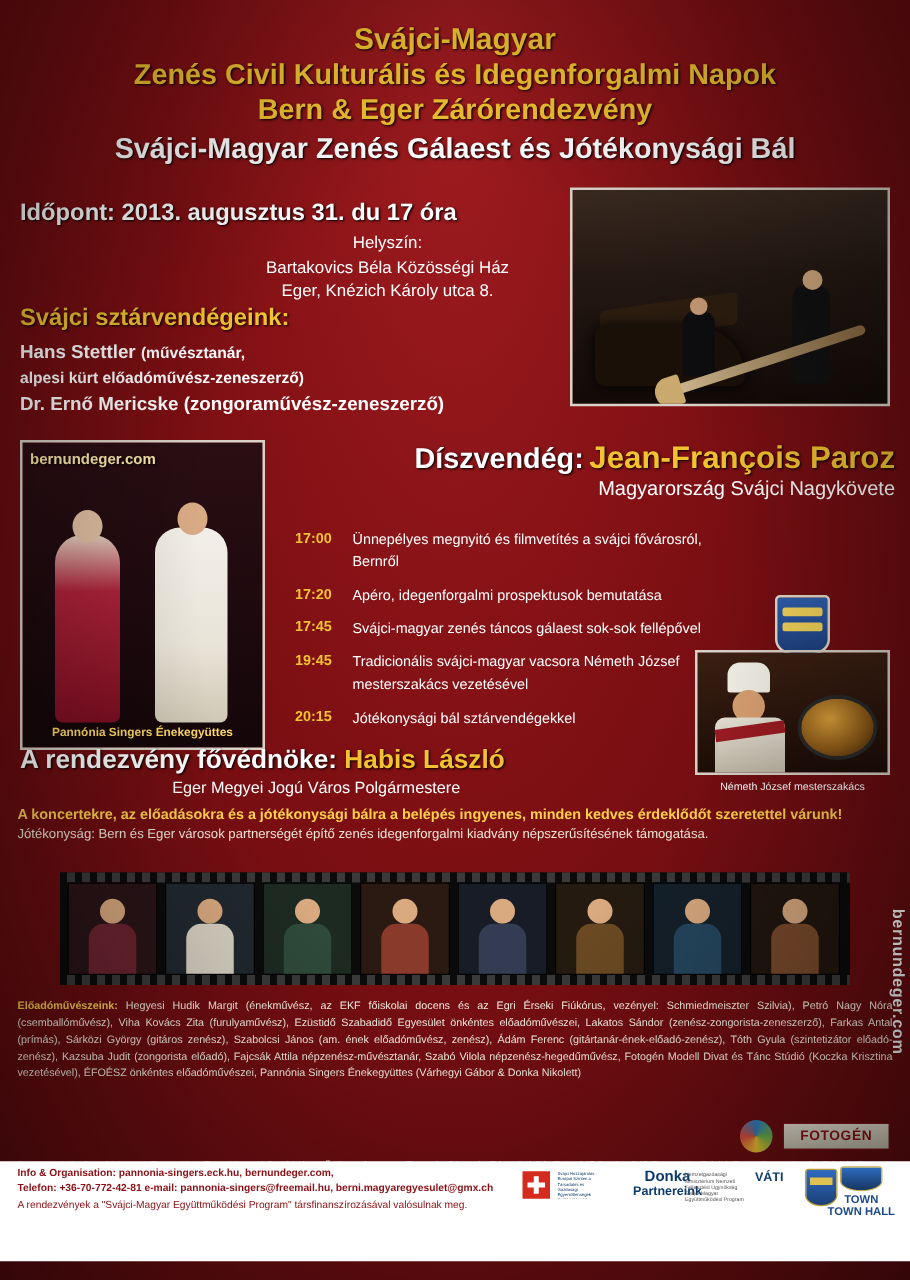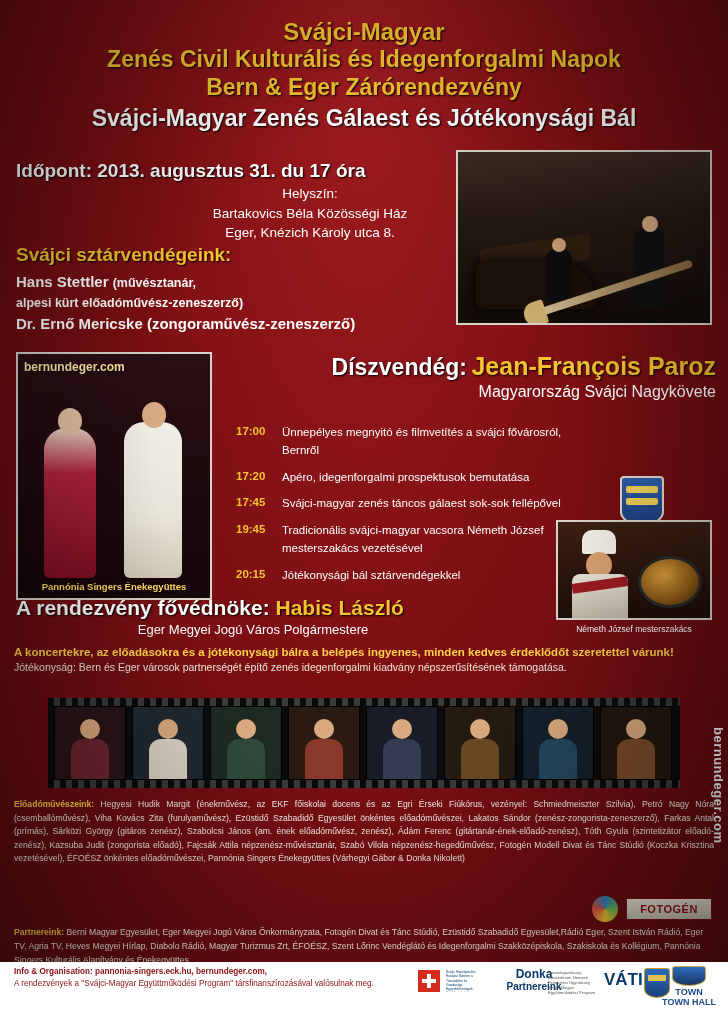--- a/index.html
+++ b/index.html
@@ -116,32 +116,32 @@
   .partners { position:absolute; left:14px; top:926px; width:700px; color:#ffd24a; font-size:8.6px; line-height:1.6; font-weight:bold; }
   .partners .w { color:#f6efe2; font-weight:normal; }
 
   .logo-foto { position:absolute; right:16px; top:898px; width:86px; height:22px;
     background:linear-gradient(180deg,#e9e4d6,#c9c2b0); border:1px solid #7a0d12; display:flex; align-items:center; justify-content:center;
     color:#8a1015; font-size:11px; font-weight:bold; letter-spacing:0.5px; }
   .logo-ring { position:absolute; right:110px; top:896px; width:26px; height:26px; border-radius:50%;
     background:conic-gradient(#2f7fc4,#6ab04c,#f2c230,#d94f3d,#2f7fc4); }
 
   
-  .footer { position:absolute; left:0; right:0; bottom:0; height:62px; background:#ffffff; }
+  .footer { position:absolute; left:0; right:0; bottom:15px; height:80px; background:#ffffff; }
   .foot-txt { position:absolute; left:14px; top:4px; width:400px; color:#8a1015; font-size:8.2px; line-height:1.5; }
   .foot-txt .b { font-weight:bold; }
   .swiss-flag { position:absolute; left:418px; top:8px; width:22px; height:22px; background:#d52b1e; }
   .swiss-flag:before { content:""; position:absolute; left:9px; top:4px; width:4px; height:14px; background:#fff; }
   .swiss-flag:after { content:""; position:absolute; left:4px; top:9px; width:14px; height:4px; background:#fff; }
   .swisscontrib { position:absolute; left:486px; top:6px; color:#0b3a6b; font-size:12px; font-weight:bold; line-height:1.1; text-align:center; width:96px; }
   .swisscontrib .sm { font-size:10px; }
   .eu-block { position:absolute; left:446px; top:8px; width:36px; height:22px; color:#0b3a6b; font-size:3.4px; line-height:1.25; overflow:hidden; }
   .logo-small { position:absolute; top:8px; height:26px; }
   .logo-ngm { left:548px; width:52px; color:#555; font-size:4.2px; line-height:1.2; }
-  .logo-vati { left:604px; width:38px; color:#0b3a6b; font-size:17px; font-weight:bold; }
+  .logo-vati { left:604px; width:38px; color:#0b3a6b; font-size:10px; font-weight:bold; }
   .crest { position:absolute; left:644px; top:6px; width:26px; height:30px; background:linear-gradient(180deg,#2f6bbf,#1c4078); border-radius:3px 3px 50% 50%/3px 3px 30% 30%; border:1px solid #b99b2f; }
   .crest .g { position:absolute; left:3px; right:3px; top:6px; height:6px; background:#e0c250; }
   .eger { position:absolute; right:10px; top:4px; width:58px; text-align:center; color:#1f4a8a; font-size:9px; font-weight:bold; line-height:1.15; }
   .eger .c { width:34px; height:20px; margin:0 auto 1px; background:linear-gradient(180deg,#2f6bbf,#17365f); border-radius:3px 3px 50% 50%/3px 3px 40% 40%; border:1px solid #c7ad4f; }
 </style>
 </head>
 <body>
 
 <div class="poster">
 
@@ -319,20 +319,21 @@
   <div class="partners">
     <span>Partnereink:</span>
     <span class="w">Berni Magyar Egyesület, Eger Megyei Jogú Város Önkormányzata,  Fotogén Divat és Tánc Stúdió, Ezüstidő Szabadidő Egyesület,Rádió Eger,  Szent István Rádió, Eger TV, Agria TV, Heves Megyei Hírlap, Diabolo Rádió, Magyar Turizmus Zrt, ÉFOÉSZ, Szent Lőrinc Vendéglátó és Idegenforgalmi Szakközépiskola, Szakiskola és Kollégium, Pannónia Singers Kulturális Alapítvány és Énekegyüttes</span>
   </div>
 
   <div class="vignette"></div>
 
   <div class="footer">
     <div class="foot-txt">
       <div class="b">Info &amp; Organisation: pannonia-singers.eck.hu, bernundeger.com,</div>
+      <div class="b">Telefon: +36-70-772-42-81 e-mail: pannonia-singers@freemail.hu, berni.magyaregyesulet@gmx.ch</div>
       <div>A rendezvények a "Svájci-Magyar Együttműködési Program" társfinanszírozásával valósulnak meg.</div>
     </div>
     <div class="swiss-flag"></div>
     <div class="eu-block">Svájci Hozzájárulás Európai Szinten a Társadalmi és Gazdasági Egyenlőtlenségek Csökkentéséért a Kibővített Európai Unióban</div>
     <div class="swisscontrib">
       <div>Donka</div>
       <div class="sm">Partnereink</div>
     </div>
     <div class="logo-small logo-ngm">Nemzetgazdasági Minisztérium Nemzeti Fejlesztési Ügynökség Svájci-Magyar Együttműködési Program</div>
     <div class="logo-small logo-vati">VÁTI</div>

